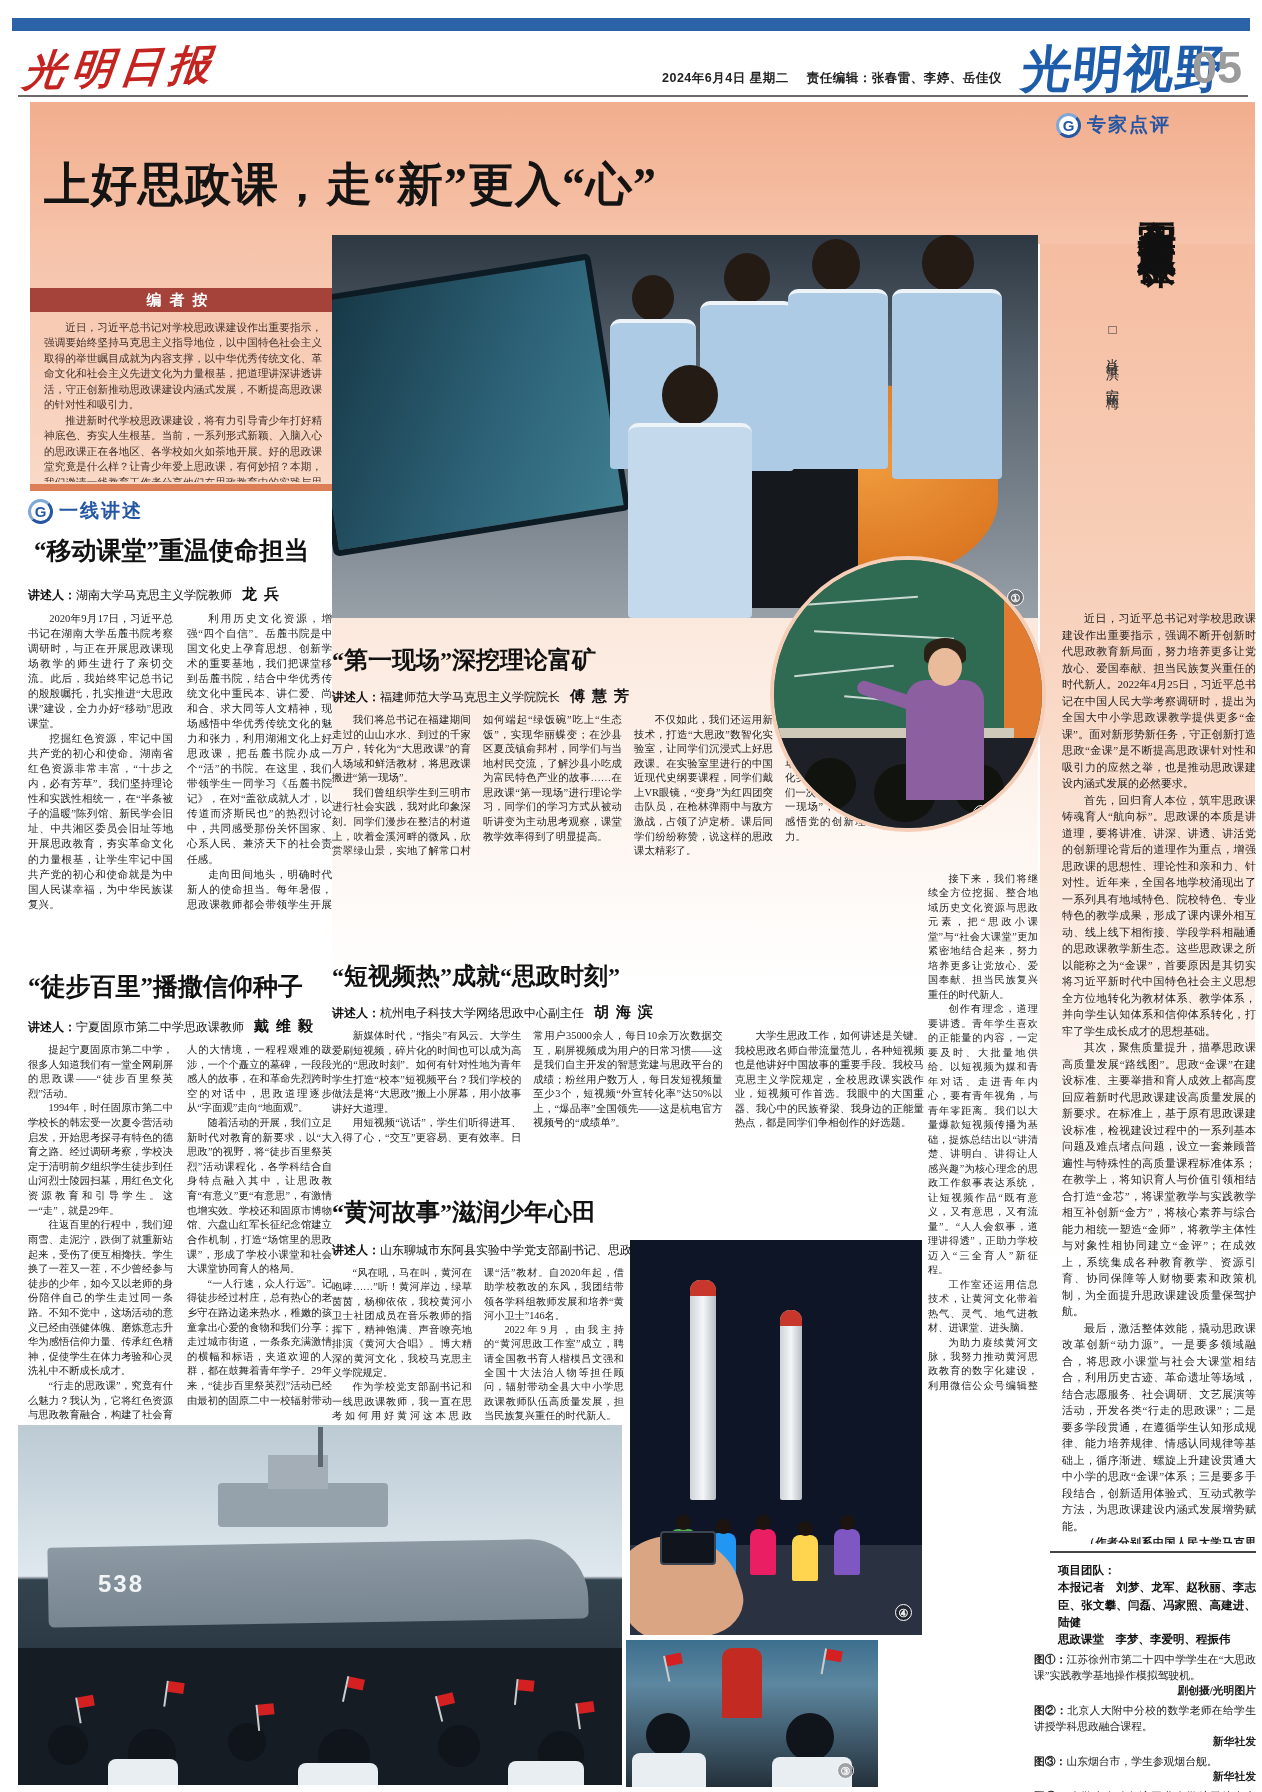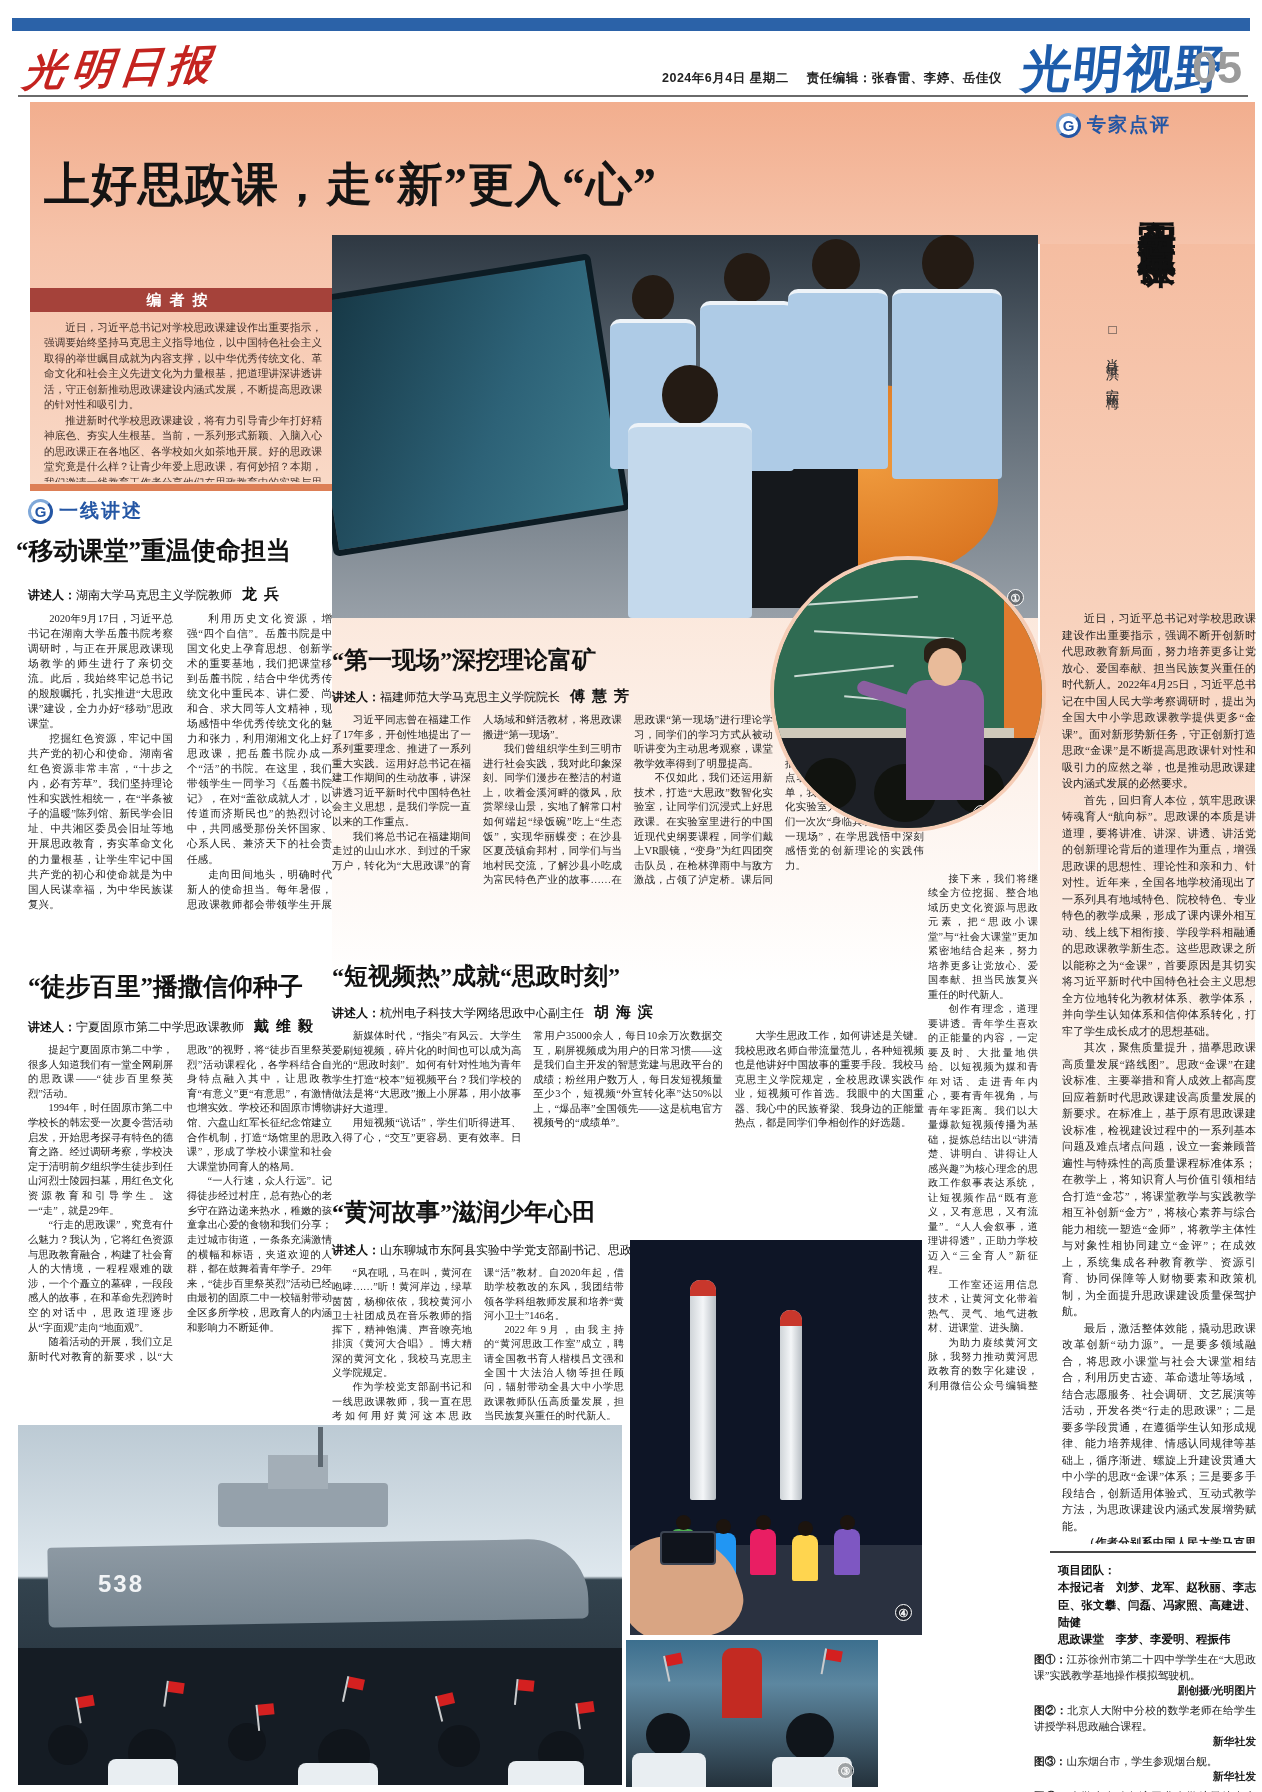--- a/index.html
+++ b/index.html
@@ -59,21 +59,21 @@
 
   
   .art-title { font-weight:900; color:#111; }
   .byline { font-size:12px; color:#111; font-family:"Liberation Sans",sans-serif; }
   .byline .byl-label { font-weight:bold;margin-top:48px; }
   .byline .byl-name { font-weight:bold; font-size:15px; letter-spacing:7px; margin-left:10px;
     font-family:"Liberation Serif",serif; }
   .body-cols { font-size:10.6px; line-height:1.42; text-align:justify; color:#232323;
     overflow:hidden; column-gap:14px; }
 
-  .artA-title { left:16px; top:534px; font-size:25px; }
+  .artA-title { left:34px; top:534px; font-size:25px; }
   .artA-byline { left:28px; top:585px; }
   .artA-body  { left:28px; top:611px; width:304px; height:302px; column-count:2; }
 
   .artC-title { left:28px; top:970px; font-size:25px; }
   .artC-byline{ left:28px; top:1017px; }
   .artC-body  { left:28px; top:1043px; width:304px; height:382px; column-count:2; font-size:10.3px; }
 
   .artB-title { left:332px; top:644px; font-size:24px; }
   .artB-byline{ left:332px; top:687px; }
   .artB-body  { left:332px; top:713px; width:592px; height:235px; column-count:4; column-gap:12px; font-size:10.4px; line-height:1.4; }
@@ -245,31 +245,31 @@
       <p>走向田间地头，明确时代新人的使命担当。每年暑假，思政课教师都会带领学生开展暑期社会实践，将思政课搬到田间地头。我们的学生来到十八洞村，由农民做助教，聘请当地脱贫致富的农民现身说法，现场宣讲乡村振兴给当地带来的巨变。另外，我们还成立了以博士生为主体的红色宣讲组织——湖南大学博士理论宣讲团，通过移动宣讲与网络直播，吸引了大批粉丝。</p>
     </div>
 
   <div class="abs art-title artC-title">“徒步百里”播撒信仰种子</div>
   <div class="abs byline artC-byline">
     <span class="byl-label">讲述人：</span><span class="byl-org">宁夏固原市第二中学思政课教师</span><span class="byl-name">戴维毅</span>
   </div>
   <div class="abs body-cols paras artC-body">
       <p>提起宁夏固原市第二中学，很多人知道我们有一堂全网刷屏的思政课——“徒步百里祭英烈”活动。</p>
       <p>1994年，时任固原市第二中学校长的韩宏受一次夏令营活动启发，开始思考探寻有特色的德育之路。经过调研考察，学校决定于清明前夕组织学生徒步到任山河烈士陵园扫墓，用红色文化资源教育和引导学生。这一“走”，就是29年。</p>
+      <p>往返百里的行程中，我们迎雨雪、走泥泞，跌倒了就重新站起来，受伤了便互相搀扶。学生换了一茬又一茬，不少曾经参与徒步的少年，如今又以老师的身份陪伴自己的学生走过同一条路。不知不觉中，这场活动的意义已经由强健体魄、磨炼意志升华为感悟信仰力量、传承红色精神，促使学生在体力考验和心灵洗礼中不断成长成才。</p>
       <p>“行走的思政课”，究竟有什么魅力？我认为，它将红色资源与思政教育融合，构建了社会育人的大情境，一程程艰难的跋涉，一个个矗立的墓碑，一段段感人的故事，在和革命先烈跨时空的对话中，思政道理逐步从“字面观”走向“地面观”。</p>
       <p>随着活动的开展，我们立足新时代对教育的新要求，以“大思政”的视野，将“徒步百里祭英烈”活动课程化，各学科结合自身特点融入其中，让思政教育“有意义”更“有意思”，有激情也增实效。学校还和固原市博物馆、六盘山红军长征纪念馆建立合作机制，打造“场馆里的思政课”，形成了学校小课堂和社会大课堂协同育人的格局。</p>
       <p>“一人行速，众人行远”。记得徒步经过村庄，总有热心的老乡守在路边递来热水，稚嫩的孩童拿出心爱的食物和我们分享；走过城市街道，一条条充满激情的横幅和标语，夹道欢迎的人群，都在鼓舞着青年学子。29年来，“徒步百里祭英烈”活动已经由最初的固原二中一校辐射带动全区多所学校，思政育人的内涵和影响力不断延伸。</p>
     </div>
 
   <div class="abs art-title artB-title">“第一现场”深挖理论富矿</div>
   <div class="abs byline artB-byline">
     <span class="byl-label">讲述人：</span><span class="byl-org">福建师范大学马克思主义学院院长</span><span class="byl-name">傅慧芳</span>
   </div>
   <div class="abs body-cols paras artB-body">
-      <p>习近平同志曾在福建工作了17年多，开创性地提出了一系列重要理念、推进了一系列重大实践。运用好总书记在福建工作期间的生动故事，讲深讲透习近平新时代中国特色社会主义思想，是我们学院一直以来的工作重点。</p>
       <p>我们将总书记在福建期间走过的山山水水、到过的千家万户，转化为“大思政课”的育人场域和鲜活教材，将思政课搬进“第一现场”。</p>
       <p>我们曾组织学生到三明市进行社会实践，我对此印象深刻。同学们漫步在整洁的村道上，吹着金溪河畔的微风，欣赏翠绿山景，实地了解常口村如何端起“绿饭碗”吃上“生态饭”，实现华丽蝶变；在沙县区夏茂镇俞邦村，同学们与当地村民交流，了解沙县小吃成为富民特色产业的故事……在思政课“第一现场”进行理论学习，同学们的学习方式从被动听讲变为主动思考观察，课堂教学效率得到了明显提高。</p>
       <p>不仅如此，我们还运用新技术，打造“大思政”数智化实验室，让同学们沉浸式上好思政课。在实验室里进行的中国近现代史纲要课程，同学们戴上VR眼镜，“变身”为红四团突击队员，在枪林弹雨中与敌方激战，占领了泸定桥。课后同学们纷纷称赞，说这样的思政课太精彩了。</p>
       <p>去年10月，福建省发布首批哲学社会科学重点实验室试点名单，共有7家入选试点名单，我们学院的“大思政”数智化实验室入选。课堂上，同学们一次次“身临其境”，来到“第一现场”，在学思践悟中深刻感悟党的创新理论的实践伟力。</p>
     </div>
 
   <div class="abs art-title artD-title">“短视频热”成就“思政时刻”</div>
   <div class="abs byline artD-byline">
     <span class="byl-label">讲述人：</span><span class="byl-org">杭州电子科技大学网络思政中心副主任</span><span class="byl-name">胡海滨</span>
   </div>

